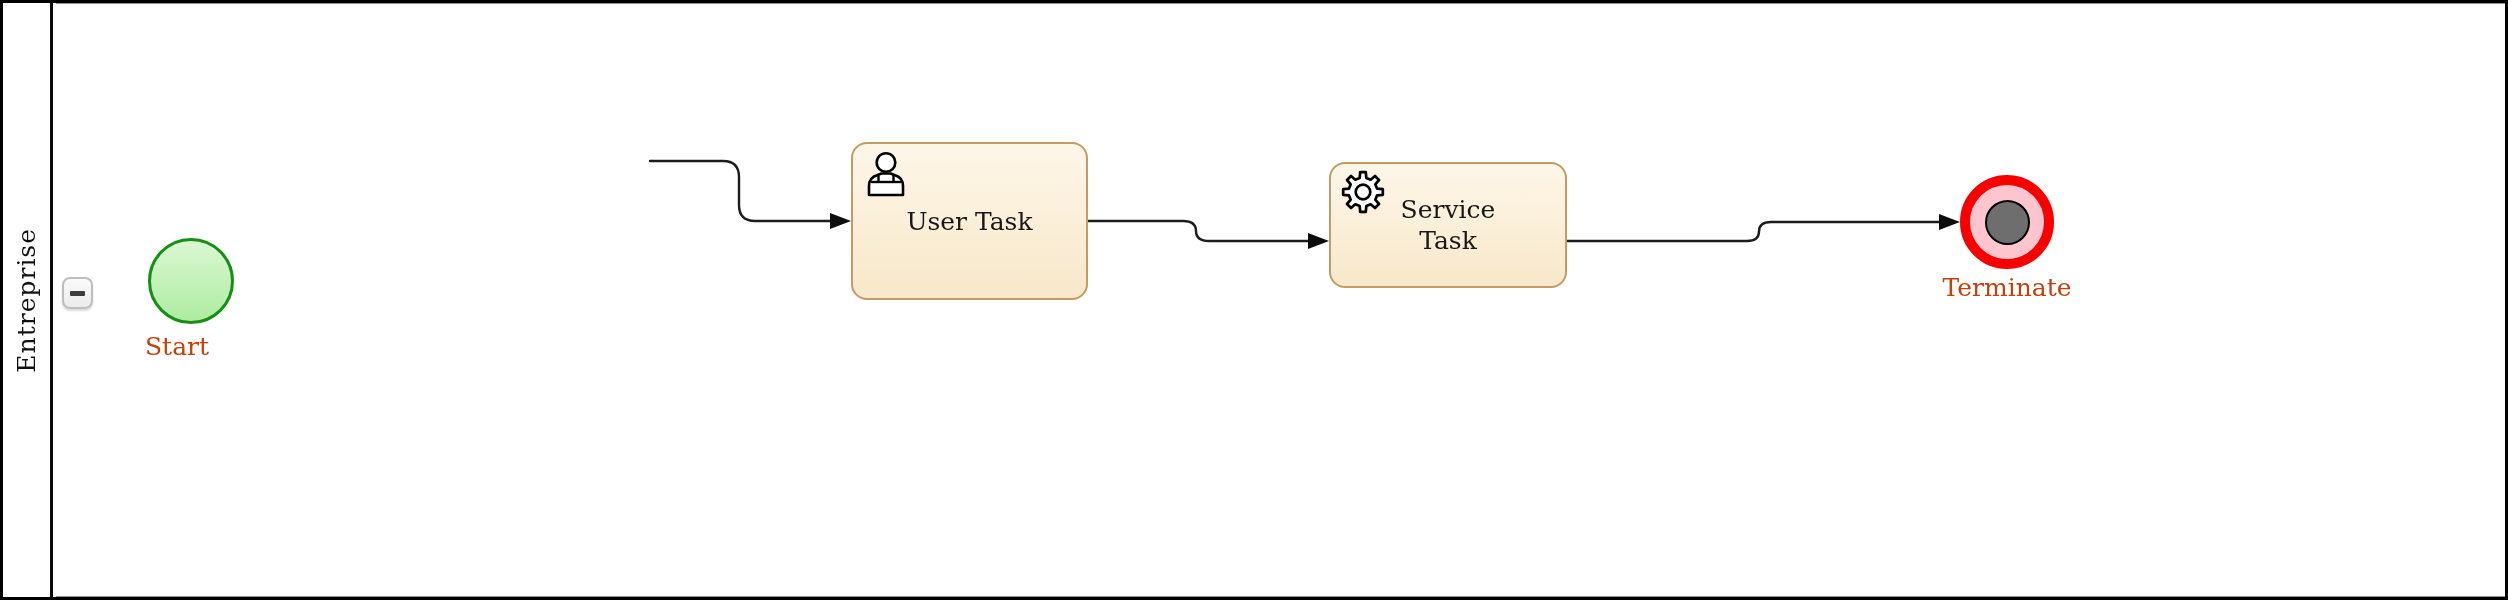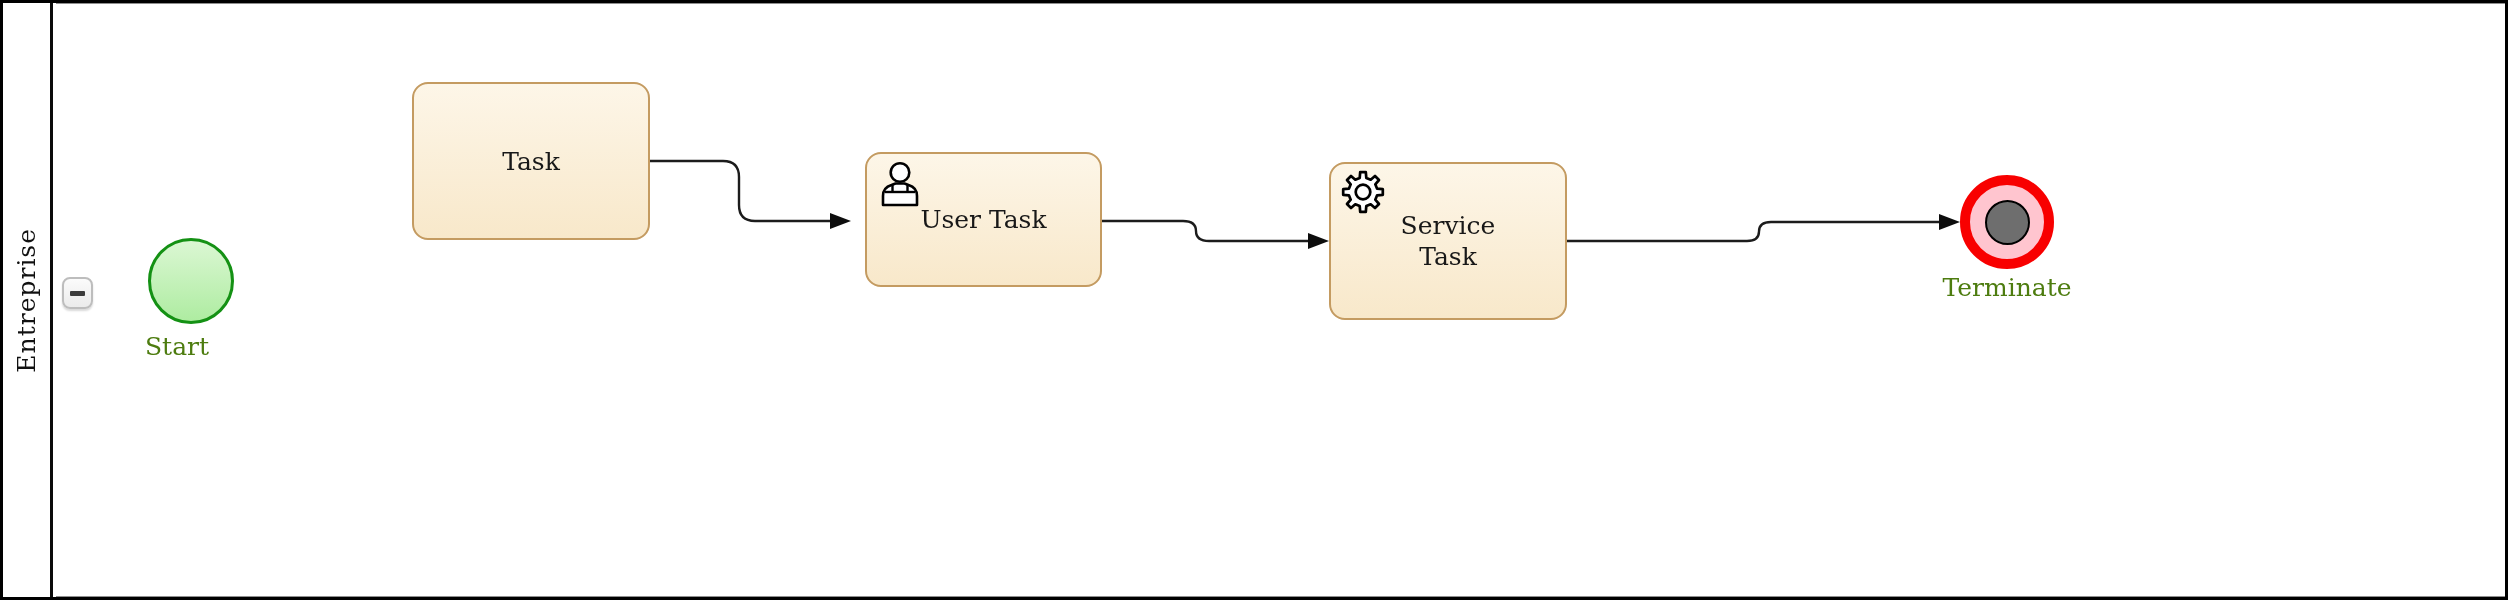--- a/index.html
+++ b/index.html
@@ -78,31 +78,31 @@
     border:2px solid #c49b61;
     border-radius:16px;
     background:linear-gradient(180deg,#fdf6e8 0%,#f8e8ca 100%);
     box-sizing:border-box;
     display:flex; align-items:center; justify-content:center;
     text-align:center;
   }
   .task-label { font-size:25px; line-height:31px; color:#181818; }
   .task-icon { position:absolute; }
   #task-plain    { left:412px;  top:82px;  width:238px; height:158px; }
-  #task-user     { left:851px;  top:152px; width:237px; height:135px;margin-left:14px; }
-  #task-service  { left:1329px; top:162px; width:238px; height:158px; }
+  #task-user     { left:851px;  top:142px; width:237px; height:158px; }
+  #task-service  { left:1329px; top:162px; width:238px; height:126px; }
   #task-user .task-icon    { left:9px; top:7px; }
   #task-service .task-icon { left:9px; top:5px; }
   #task-service .task-label { max-width:130px; }
   
   .node-label {
     position:absolute;
     transform:translateX(-50%);
     font-size:25px; line-height:30px;
-    white-space:nowrap; color:#4d7c0f;
+    white-space:nowrap; color:#c2410c;
   }
   #label-start     { left:177px;  top:332px; }
   #label-terminate { left:2007px; top:273px; }
   
   .connectors { position:absolute; left:0; top:0; }
   .flow-line { fill:none; stroke:#1c1c1c; stroke-width:2.4; stroke-linecap:round; }
   .flow-head { fill:#0d0d0d; stroke:none; }
 </style>
 </head>
 <body>
@@ -131,23 +131,20 @@
     </g>
     <g>
       <path class="flow-line" d="M1567,241 H1747 Q1759,241 1759,231.5 Q1759,222 1771,222 H1939"></path>
       <polygon class="flow-head" points="1960,222 1939,214 1939,230"></polygon>
     </g>
   </svg>
 
   <div class="event-start"></div>
   <div class="node-label" id="label-start">Start</div>
 
-  <div class="task" id="task-plain">
-    <span class="task-label">Task</span>
-  </div>
 
   <div class="task" id="task-user">
     <svg class="task-icon" width="48" height="46" viewBox="0 0 48 46">
       <path d="M7,44 V35 Q7,26.5 15.5,24 L19.5,22.5 L28.5,22.5 L32.5,24 Q41,26.5 41,35 V44 Z" fill="#fff" stroke="#000" stroke-width="2.6" stroke-linejoin="round"></path>
       <path d="M9,31 H39" fill="none" stroke="#000" stroke-width="2.4"></path>
       <path d="M16.5,23.5 V31 M31.5,23.5 V31" fill="none" stroke="#000" stroke-width="2.4"></path>
       <circle cx="24" cy="11.5" r="9.3" fill="#fff" stroke="#000" stroke-width="2.6"></circle>
     </svg>
     <span class="task-label">User Task</span>
   </div>

